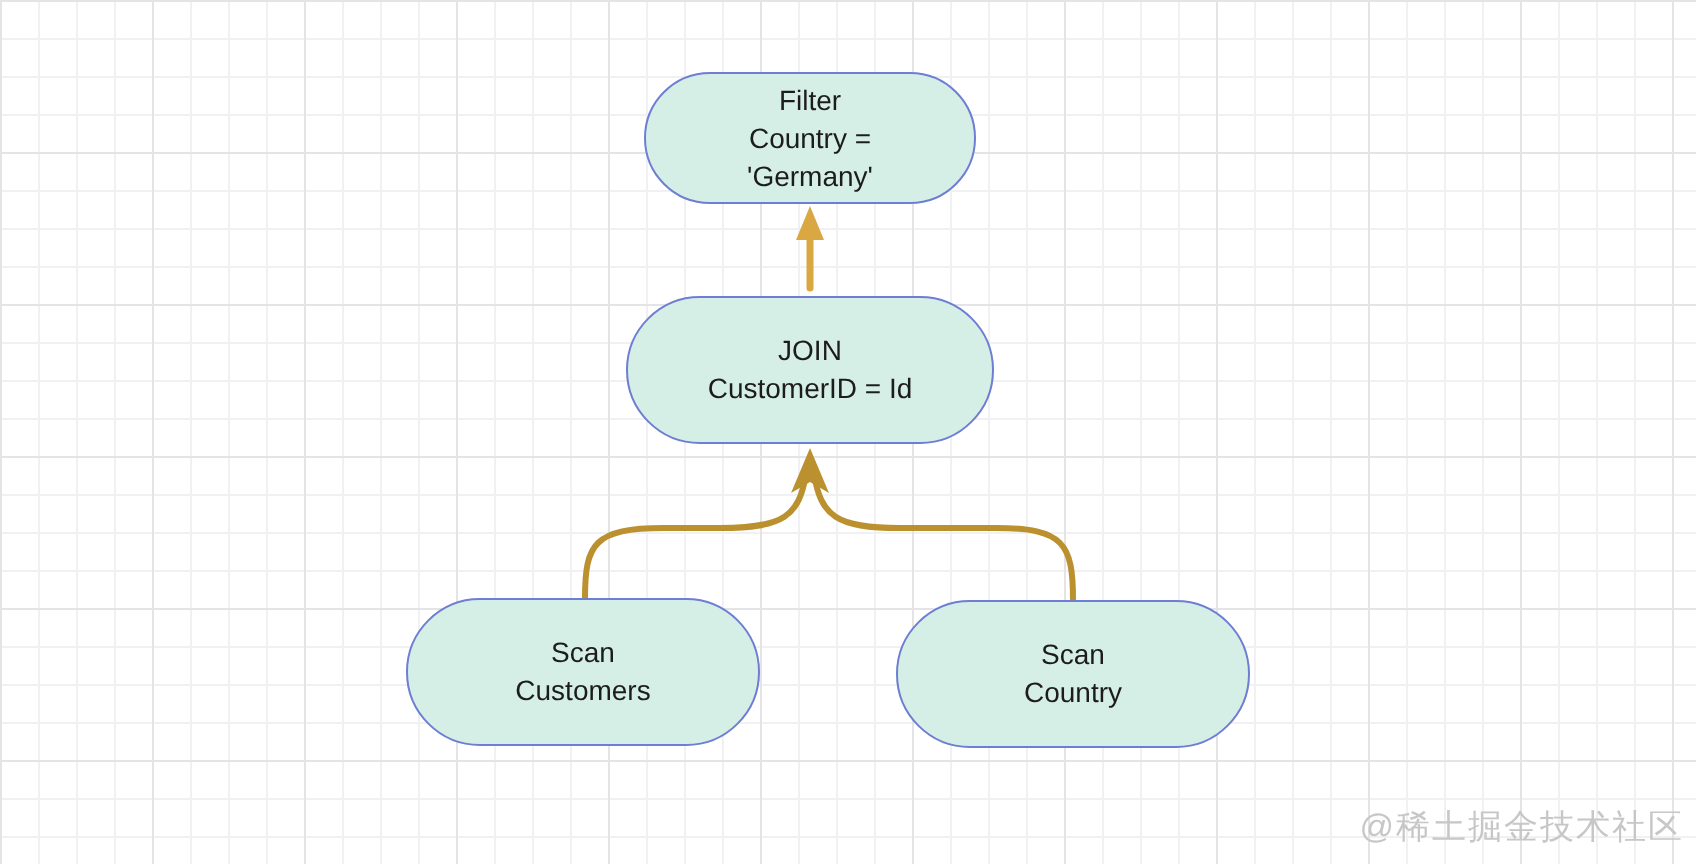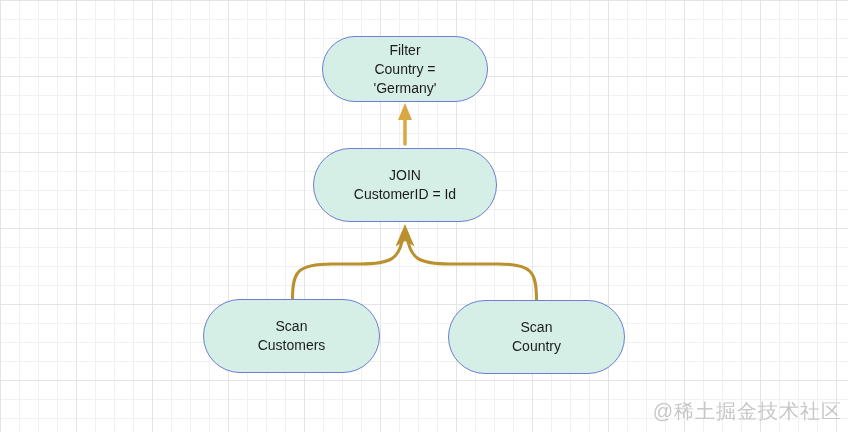--- a/index.html
+++ b/index.html
@@ -42,21 +42,21 @@
     line-height: 19px;
   }
   .node-filter         { left: 322px; top: 36px;  width: 166px; height: 66px; border-radius: 33px; }
   .node-join           { left: 313px; top: 148px; width: 184px; height: 74px; }
   .node-scan-customers { left: 203px; top: 299px; width: 177px; height: 74px; }
   .node-scan-orders    { left: 448px; top: 300px; width: 177px; height: 74px; }
   .watermark {
     position: absolute;
     right: 6px;
     bottom: 7px;
-    font-size: 20px;
+    font-size: 17px;
     color: #c7c7c7;
     letter-spacing: 1px;
     user-select: none;
   }
 </style>
 </head>
 <body>
 
 <div class="canvas">
 

